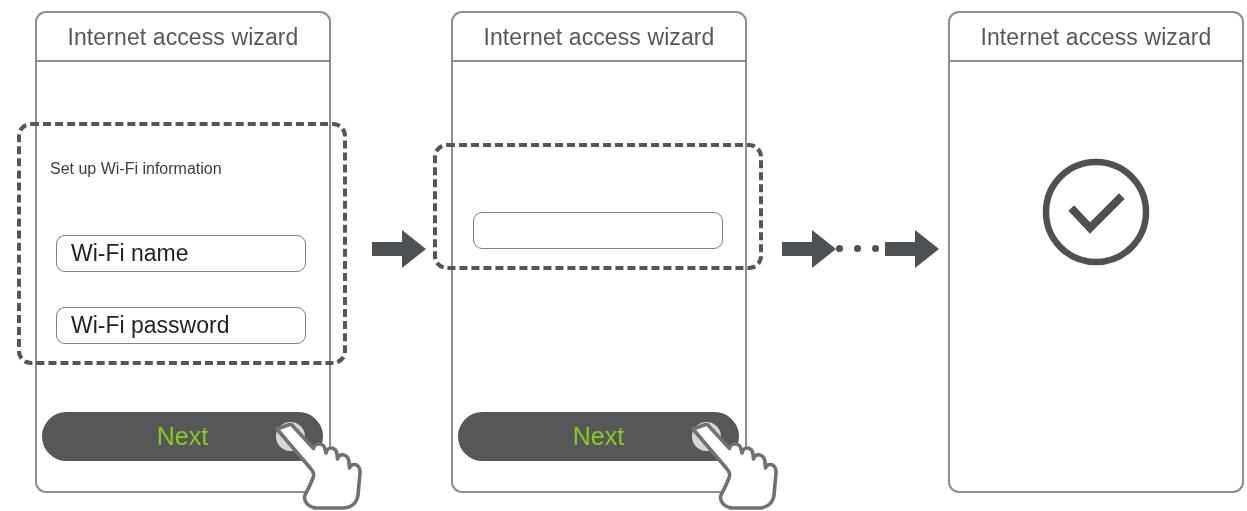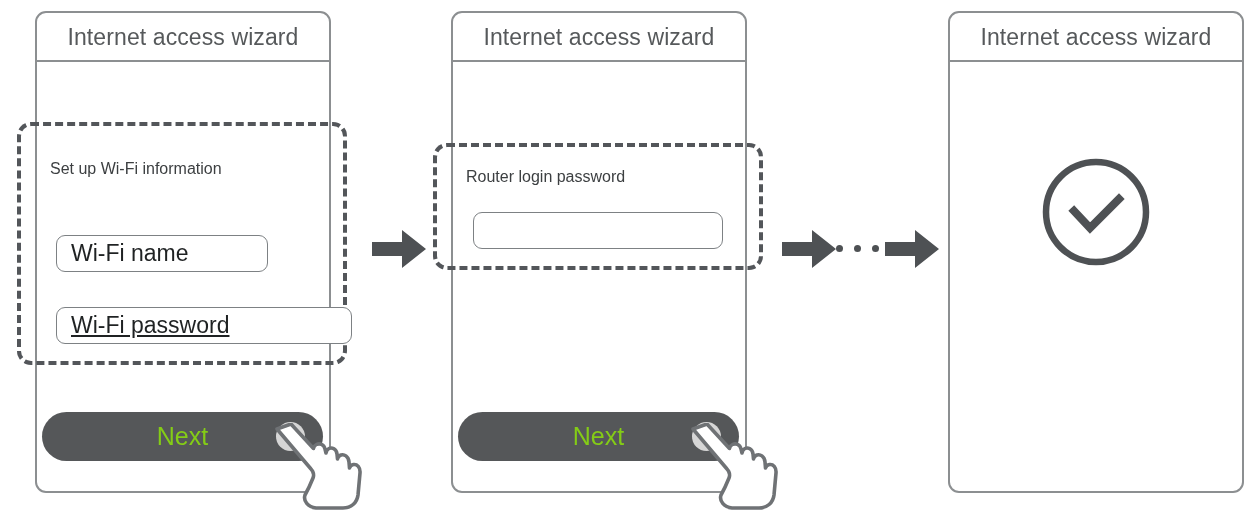--- a/index.html
+++ b/index.html
@@ -138,23 +138,23 @@
 
   <div class="phone" style="left:35px; top:11px; width:296px; height:482px;">
     <div class="phone-title">Internet access wizard</div>
     <div class="phone-body"></div>
   </div>
 
   <div class="dashed-box" style="left:17px; top:122px; width:330px; height:243px;"></div>
 
   <div class="field-label" style="left:50px; top:160px;">Set up Wi-Fi information</div>
 
-  <div class="input-field" style="left:56px; top:235px; width:212px; height:37px;">Wi-Fi name</div>
-
-  <div class="input-field" style="left:56px; top:307px; width:296px; height:37px;text-decoration:underline;">Wi-Fi password</div>
+  <div class="input-field" style="left:56px; top:235px; width:250px; height:37px;">Wi-Fi name</div>
+
+  <div class="input-field" style="left:56px; top:307px; width:250px; height:37px;">Wi-Fi password</div>
 
   <div class="next-button" style="left:42px; top:412px; width:281px; height:49px;">
     <span>Next</span>
     <span class="tap-dot" style="right:18px; top:10px; width:29px; height:29px;"></span>
   </div>
 
   <div class="hand-cursor" style="left:271px; top:423px; width:94px; height:88px;">
     <svg width="94" height="88" viewBox="0 0 94 88" fill="none">
       <path d="M6 6 L40 46 C40 46 44 50 42 55 C38 65 34 72 34 72
                C32 78 37 84 45 85 L72 85 C80 85 86 80 87 72
@@ -172,21 +172,20 @@
     </svg>
   </div>
 
   <div class="phone" style="left:451px; top:11px; width:296px; height:482px;">
     <div class="phone-title">Internet access wizard</div>
     <div class="phone-body"></div>
   </div>
 
   <div class="dashed-box" style="left:433px; top:143px; width:330px; height:127px;"></div>
 
-  <div class="field-label" style="left:466px; top:168px;">Router login password</div>
 
   <div class="input-field" style="left:473px; top:212px; width:250px; height:37px;"></div>
 
   <div class="next-button" style="left:458px; top:412px; width:281px; height:49px;">
     <span>Next</span>
     <span class="tap-dot" style="right:18px; top:10px; width:29px; height:29px;"></span>
   </div>
 
   <div class="hand-cursor" style="left:687px; top:423px; width:94px; height:88px;">
     <svg width="94" height="88" viewBox="0 0 94 88" fill="none">

